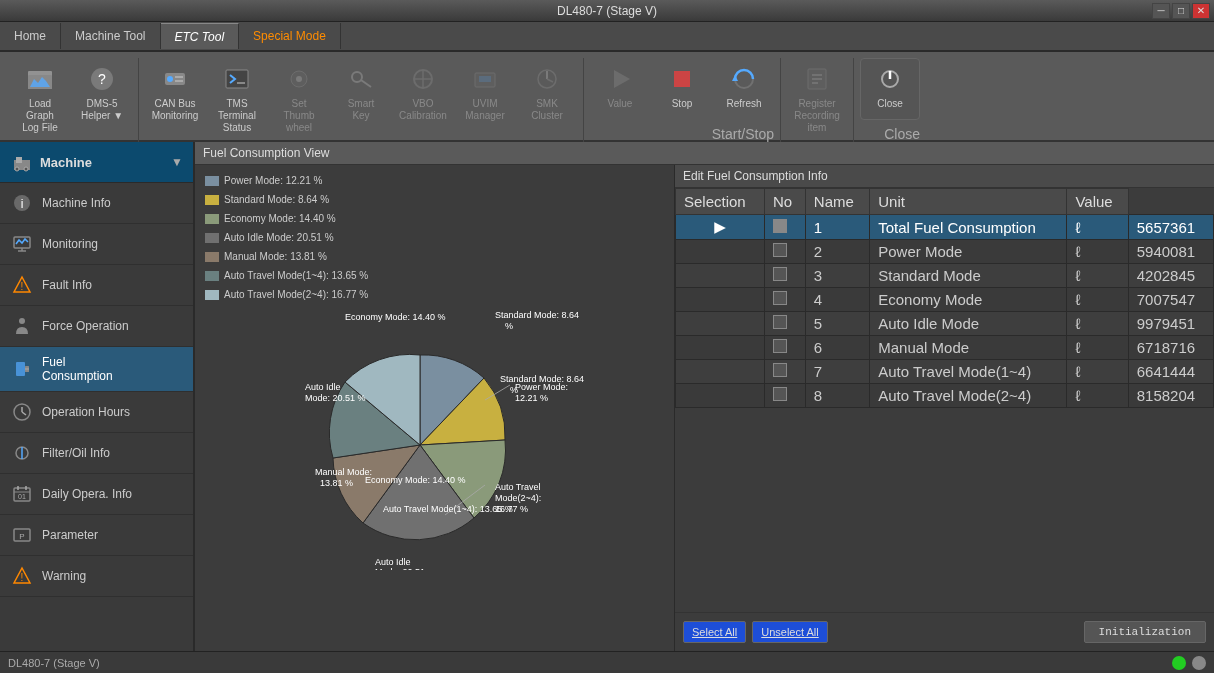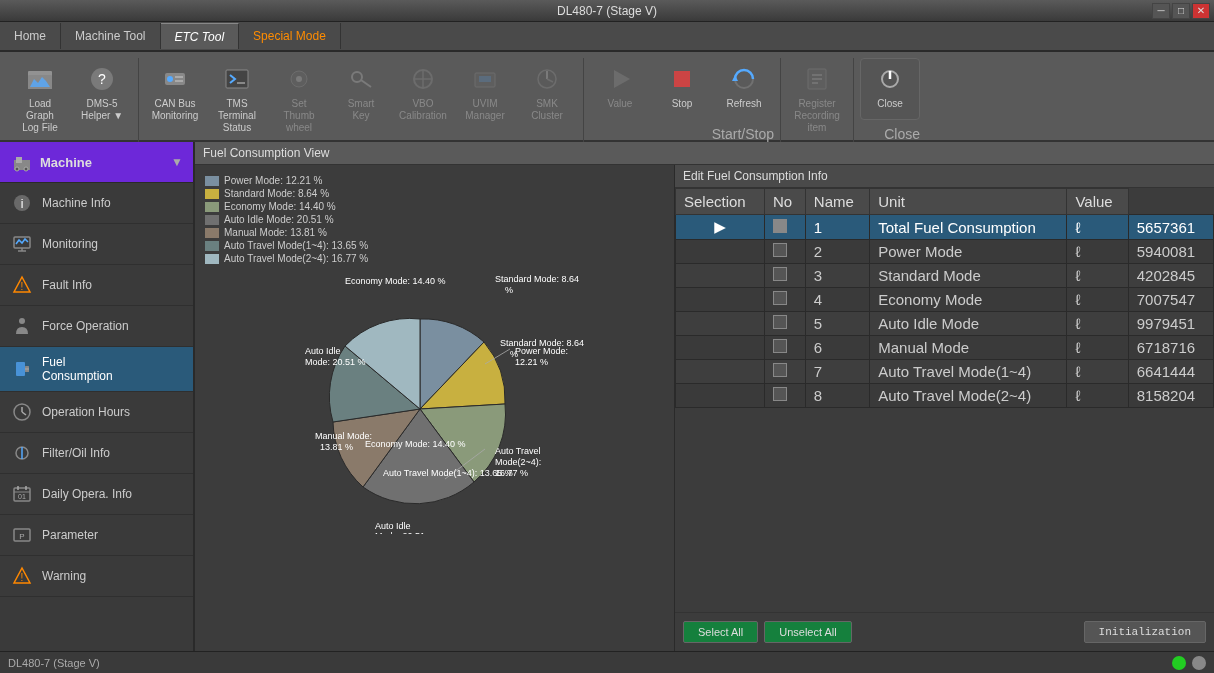--- a/index.html
+++ b/index.html
@@ -28,33 +28,33 @@
     .tool-btn .label { font-size: 10px; line-height: 1.2; }
 
     
     .icon svg { width: 28px; height: 28px; }
 
     
     .main-layout { display: flex; height: calc(673px - 22px - 30px - 90px - 22px); }
 
     
     .sidebar { width: 195px; background: #3a3a3a; border-right: 2px solid #2a2a2a; display: flex; flex-direction: column; }
-    .sidebar-header { background: #6d28d9; padding: 8px 10px; display: flex; align-items: center; gap: 6px; border-bottom: 1px solid #2a2a2a; }
+    .sidebar-header { background: #0c4a6e; padding: 8px 10px; display: flex; align-items: center; gap: 6px; border-bottom: 1px solid #2a2a2a; }
     .sidebar-item { display: flex; align-items: center; gap: 8px; padding: 8px 10px; cursor: pointer; border-bottom: 1px solid #2f2f2f; color: #ccc; font-size: 12px; }
     .sidebar-item.active { background: #2a5a7a; color: #fff; }
     .sidebar-icon { width: 24px; height: 24px; display: flex; align-items: center; justify-content: center; flex-shrink: 0; }
 
     
     .content-area { flex: 1; display: flex; flex-direction: column; background: #3c3c3c; }
     .content-top { background: #5a5a5a; padding: 4px 8px; font-size: 12px; color: #ddd; border-bottom: 1px solid #333; }
     .content-body { display: flex; flex: 1; }
 
     
     .chart-area { width: 480px; padding: 10px; border-right: 1px solid #2a2a2a; }
-    .legend { display: flex; flex-direction: column; gap: 2px; margin-bottom: 10px; }
+    .legend { display: flex; flex-direction: column; gap: 8px; margin-bottom: 10px; }
     .legend-item { display: flex; align-items: center; gap: 5px; font-size: 10px; color: #ccc; }
     .legend-color { width: 14px; height: 10px; flex-shrink: 0; }
 
     
     .pie-container { display: flex; align-items: center; justify-content: center; }
 
     
     .right-panel { flex: 1; display: flex; flex-direction: column; }
     .right-panel-header { background: #4a4a4a; padding: 4px 8px; font-size: 12px; color: #ddd; border-bottom: 1px solid #333; }
     .data-table { width: 100%; border-collapse: collapse; font-size: 15px; }
@@ -68,21 +68,21 @@
 
     
     .bottom-bar { background: #3a3a3a; height: 22px; display: flex; align-items: center; padding: 0 8px; border-top: 1px solid #222; font-size: 11px; color: #aaa; }
     .status-dots { margin-left: auto; display: flex; gap: 6px; align-items: center; }
     .dot { width: 14px; height: 14px; border-radius: 50%; }
     .dot.green { background: #22cc22; }
     .dot.gray { background: #888; }
 
     
     .action-bar { padding: 8px; display: flex; gap: 6px; margin-top: auto; border-top: 1px solid #333; }
-    .action-btn { padding: 4px 14px; background: #15803d; border: 1px solid #666; color: #ddd; cursor: pointer; font-size: 11px; border-radius: 2px; }
+    .action-btn { padding: 4px 8px; background: #1d4ed8; border: 1px solid #666; color: #ddd; cursor: pointer; font-size: 11px; border-radius: 2px; text-decoration: underline; }
     .init-btn { padding: 4px 14px; background: #555; border: 1px solid #666; color: #ddd; cursor: pointer; font-size: 11px; border-radius: 2px; margin-left: auto; font-family: Liberation Mono, monospace; }
 
     .table-wrapper { overflow-y: auto; flex: 1; }
     .right-panel-content { display: flex; flex-direction: column; height: 100%; }
   </style>
 </head>
 <body>
 
 <div class="title-bar">
   <span>DL480-7 (Stage V)</span>

